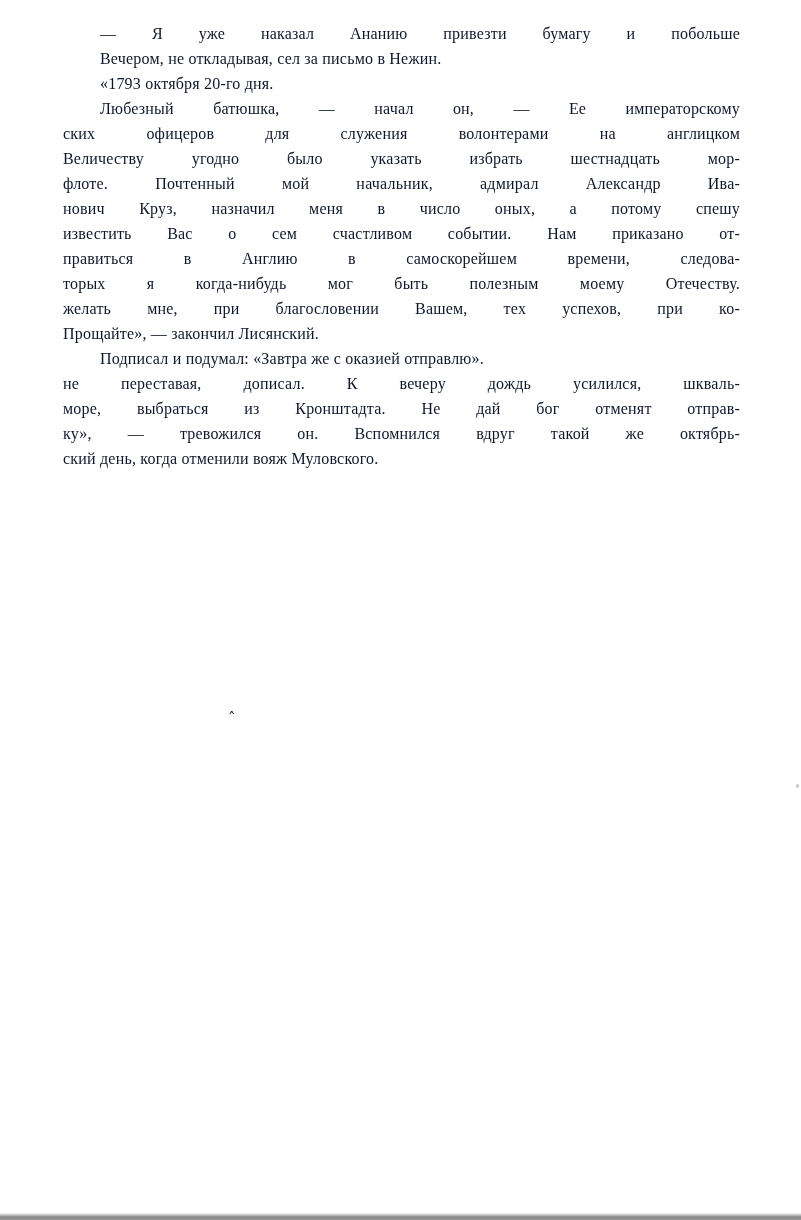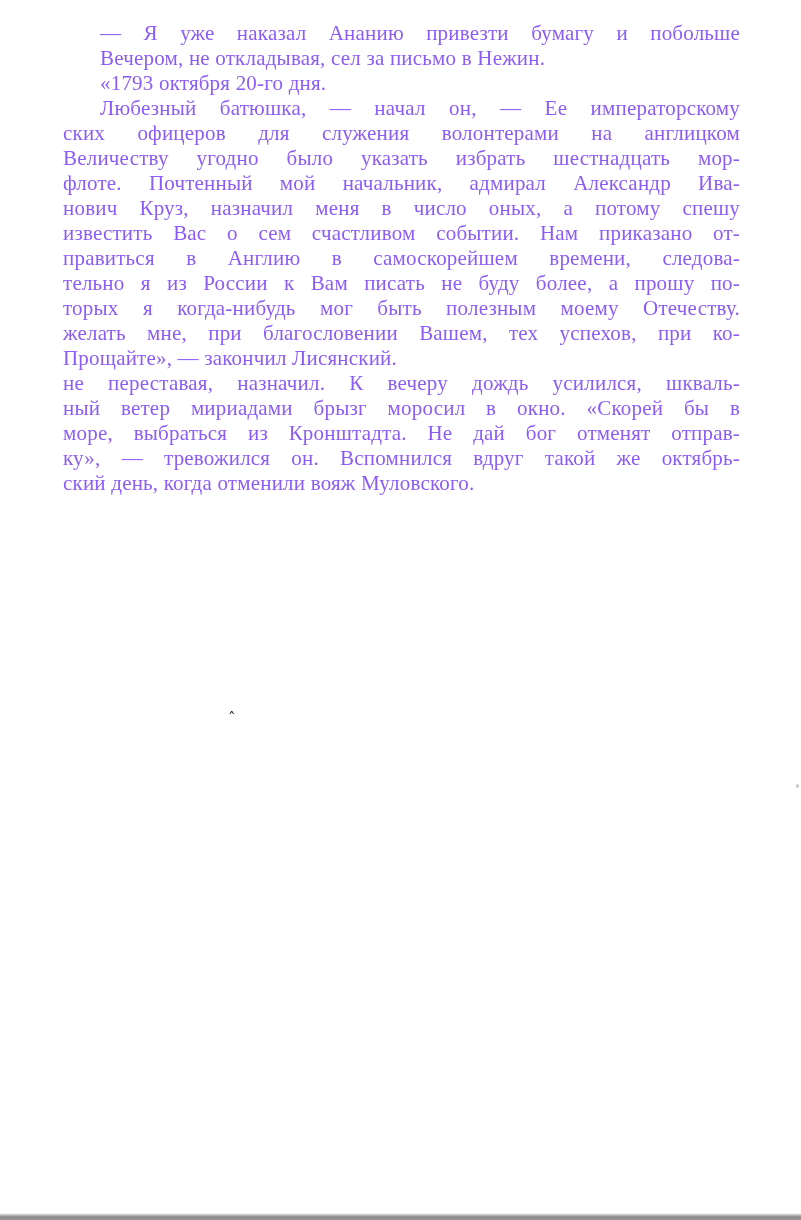--- a/index.html
+++ b/index.html
@@ -13,23 +13,23 @@
     height: 1220px;
     background: #ffffff;
     overflow: hidden;
     font-family: "Liberation Serif", "DejaVu Serif", serif;
   }
   .text-block {
     position: absolute;
     left: 63px;
     top: 21px;
     width: 677px;
-    font-size: 21px;
+    font-size: 16px;
     line-height: 25px;
-    color: #8b5cf6;
+    color: #0f172a;
     letter-spacing: 0.2px;
   }
   .line {
     min-height: 25px;
   }
   
   .line.j {
     text-align: justify;
     text-align-last: justify;
   }
@@ -72,26 +72,25 @@
     <div class="line ind j">— Я уже наказал Ананию привезти бумагу и побольше</div>
     <div class="line ind">Вечером, не откладывая, сел за письмо в Нежин.</div>
     <div class="line ind">«1793 октября 20-го дня.</div>
     <div class="line ind j">Любезный батюшка, — начал он, — Ее императорскому</div>
     <div class="line j">ских офицеров для служения волонтерами на англицком</div>
     <div class="line j">Величеству угодно было указать избрать шестнадцать мор-</div>
     <div class="line j">флоте. Почтенный мой начальник, адмирал Александр Ива-</div>
     <div class="line j">нович Круз, назначил меня в число оных, а потому спешу</div>
     <div class="line j">известить Вас о сем счастливом событии. Нам приказано от-</div>
     <div class="line j">правиться в Англию в самоскорейшем времени, следова-</div>
-    <div class="line j">тельно я из России к Вам писать не буду более, а прошу по-</div>
     <div class="line j">торых я когда-нибудь мог быть полезным моему Отечеству.</div>
     <div class="line j">желать мне, при благословении Вашем, тех успехов, при ко-</div>
     <div class="line">Прощайте», — закончил Лисянский.</div>
-    <div class="line j">не переставая, назначил. К вечеру дождь усилился, шкваль-</div>
-    <div class="line j">ный ветер мириадами брызг моросил в окно. «Скорей бы в</div>
+    <div class="line ind">Подписал и подумал: «Завтра же с оказией отправлю».</div>
+    <div class="line j">не переставая, дописал. К вечеру дождь усилился, шкваль-</div>
     <div class="line j">море, выбраться из Кронштадта. Не дай бог отменят отправ-</div>
     <div class="line j">ку», — тревожился он. Вспомнился вдруг такой же октябрь-</div>
     <div class="line">ский день, когда отменили вояж Муловского.</div>
   </div>
 
   <span class="caret-artifact">ˆ</span>
   <span class="speck-artifact"></span>
   <div class="scan-edge"></div>
 
 </div>

